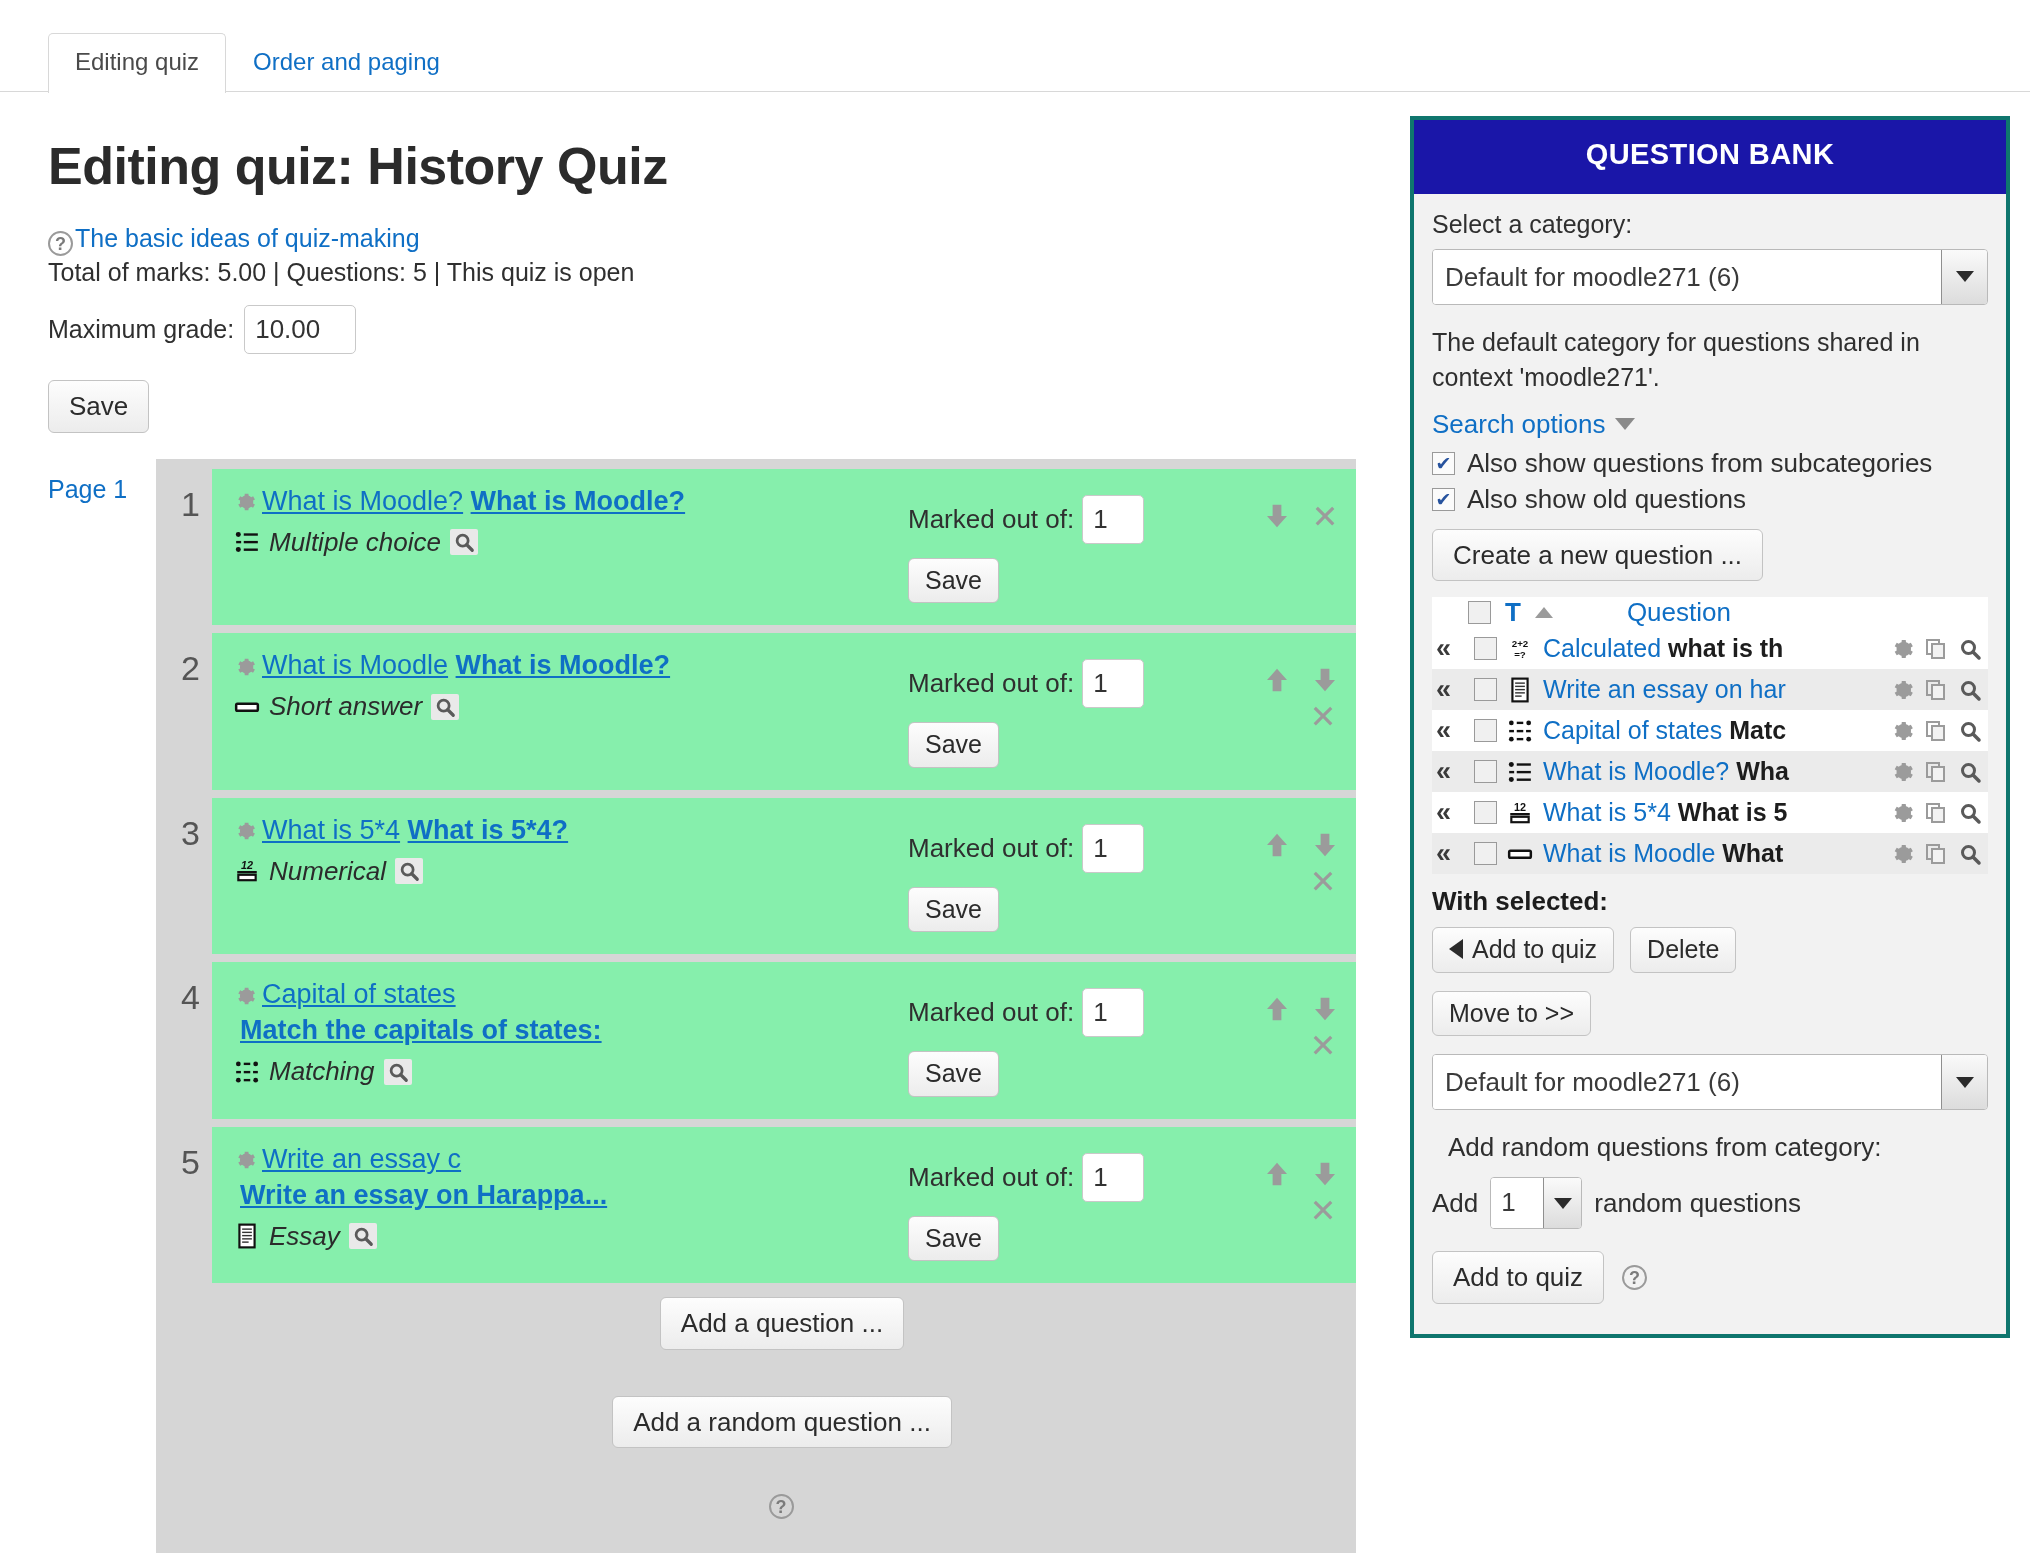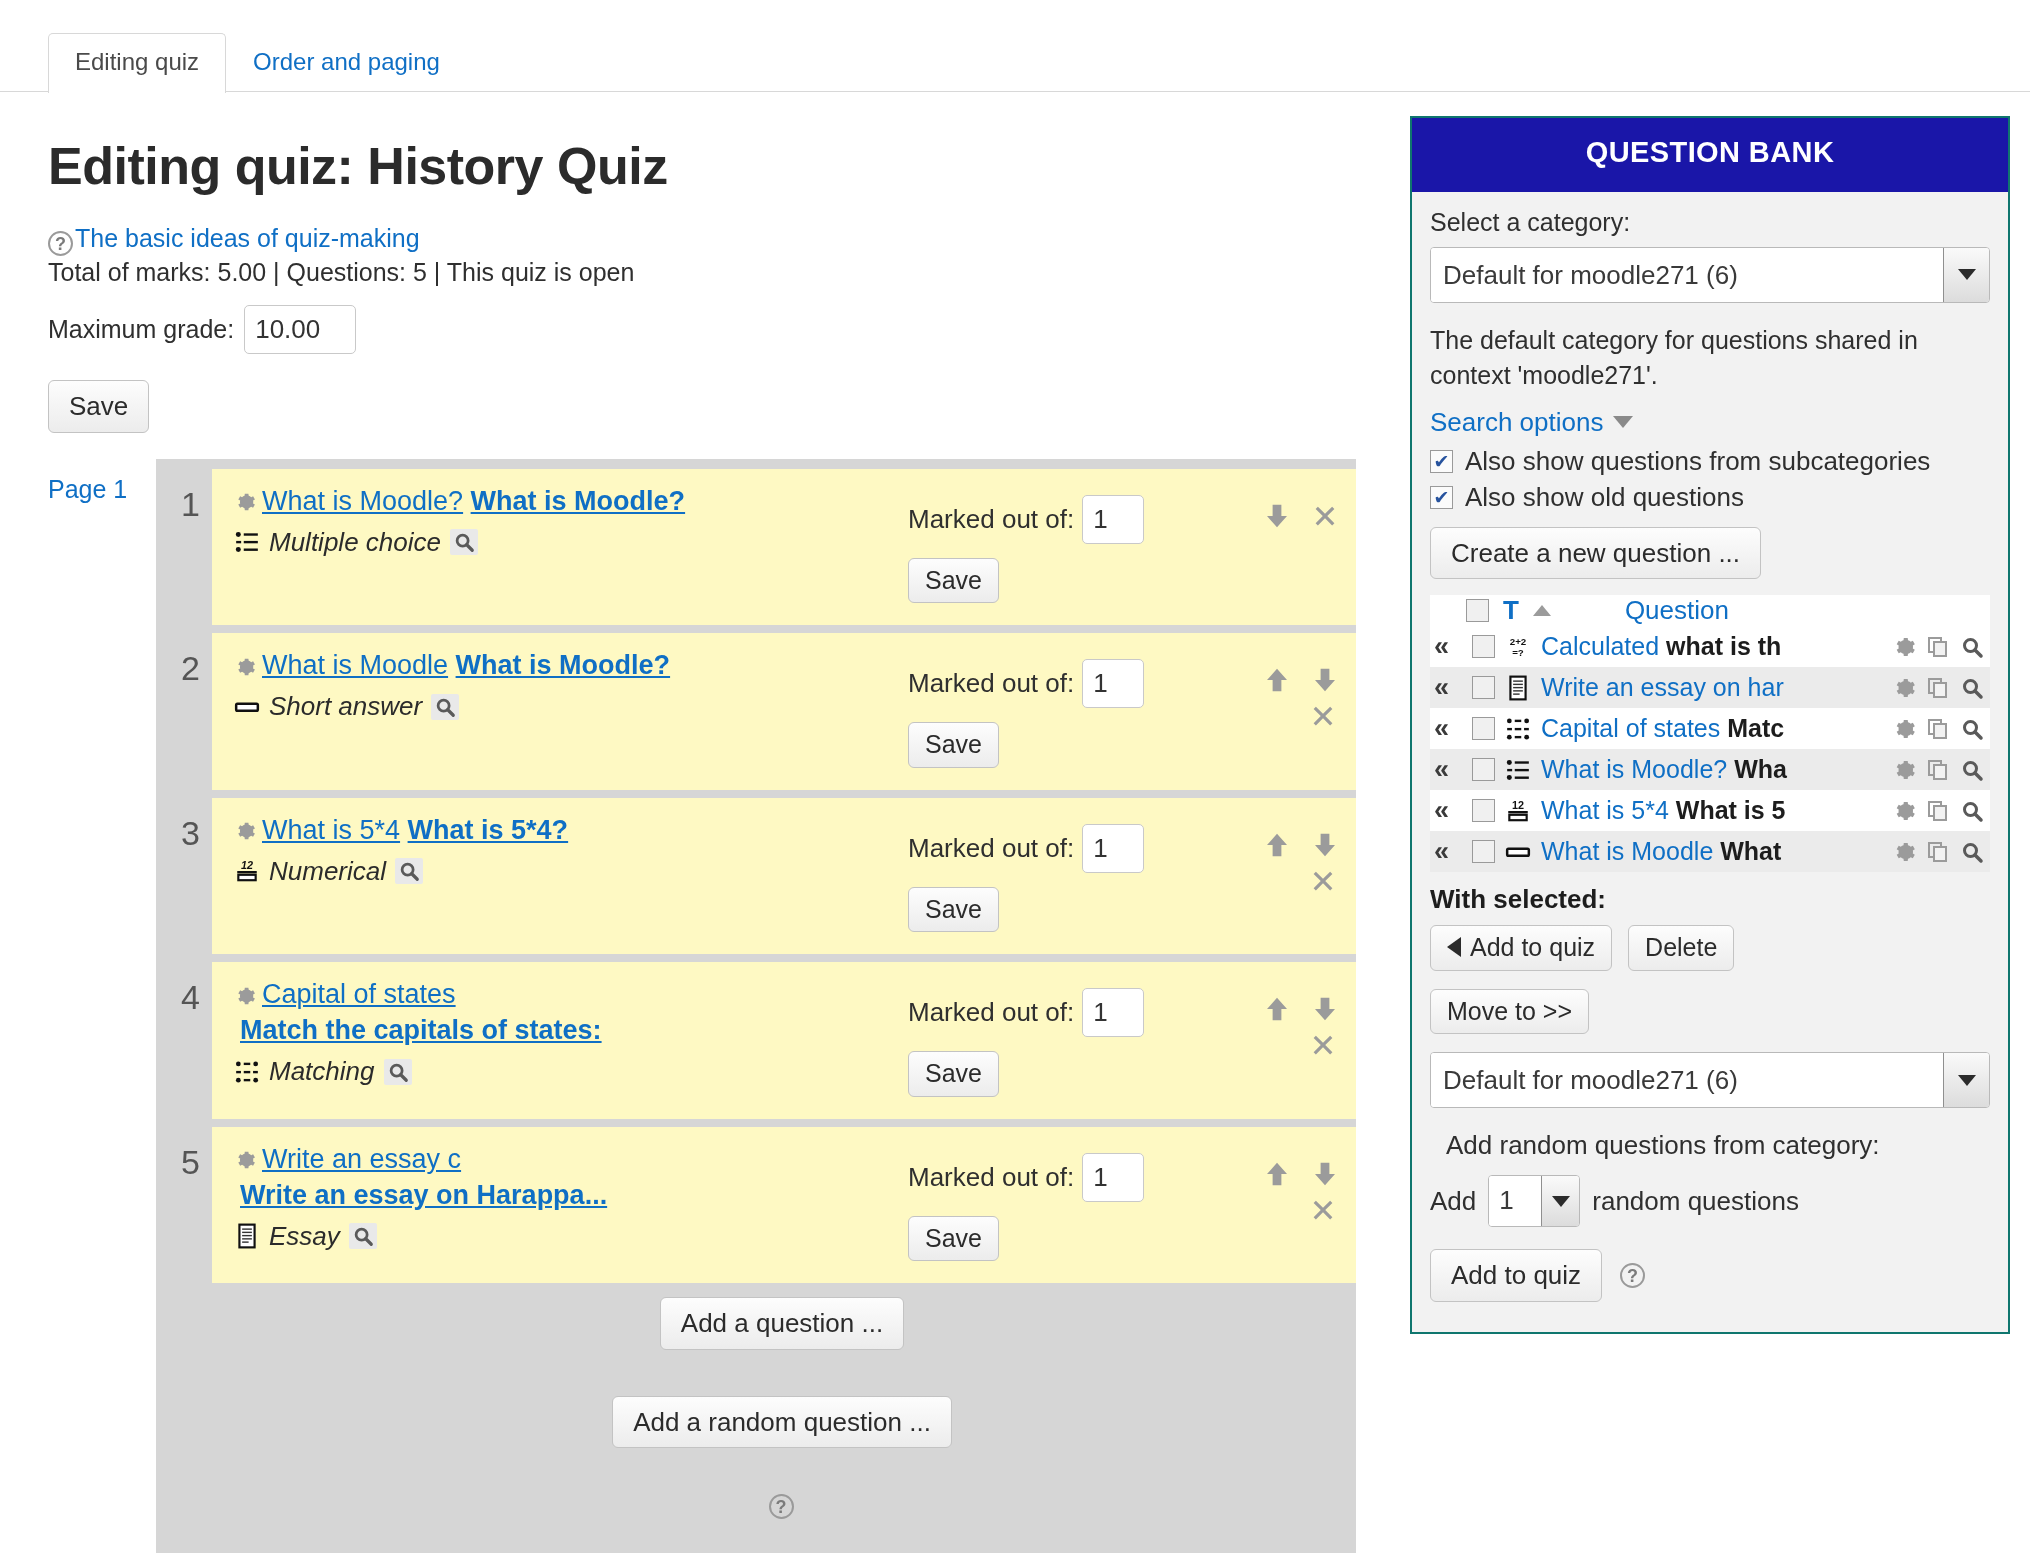--- a/index.html
+++ b/index.html
@@ -139,21 +139,21 @@
   }
   .q-num {
     width: 56px;
     flex: none;
     font-size: 34px;
     color: #555;
     text-align: right;
     padding: 16px 12px 0 0;
   }
   .q-card {
-    background: #fef9c3;
+    background: #86efac;
     flex: 1;
     display: flex;
     align-items: flex-start;
     padding: 14px 0 22px 0;
     min-height: 126px;
   }
   .q-main { flex: 1; padding-left: 22px; }
   .q-titleline { font-size: 27px; line-height: 1.34; }
   .q-titleline .gear { margin-right: 6px; }
   .q-name { color: #0f6fc5; text-decoration: underline; }
@@ -182,21 +182,21 @@
     background: #e9e9e9;
     padding: 2px 3px;
     border-radius: 2px;
     display: inline-flex;
   }
   .bottom-btns { display: flex; align-items: center; gap: 46px; padding: 6px 0 0 52px; flex-direction: column; }
 
   
   .qbank {
     background: #f2f2f2;
-    border: 2px solid #0f766e;
+    border: 4px solid #0f766e;
     width: 600px;
   }
   .qbank-head {
     background: #1a16a8;
     color: #ffffff;
     text-align: center;
     font-size: 29px;
     font-weight: bold;
     letter-spacing: 0.4px;
     padding: 16px 10px 20px 10px;

